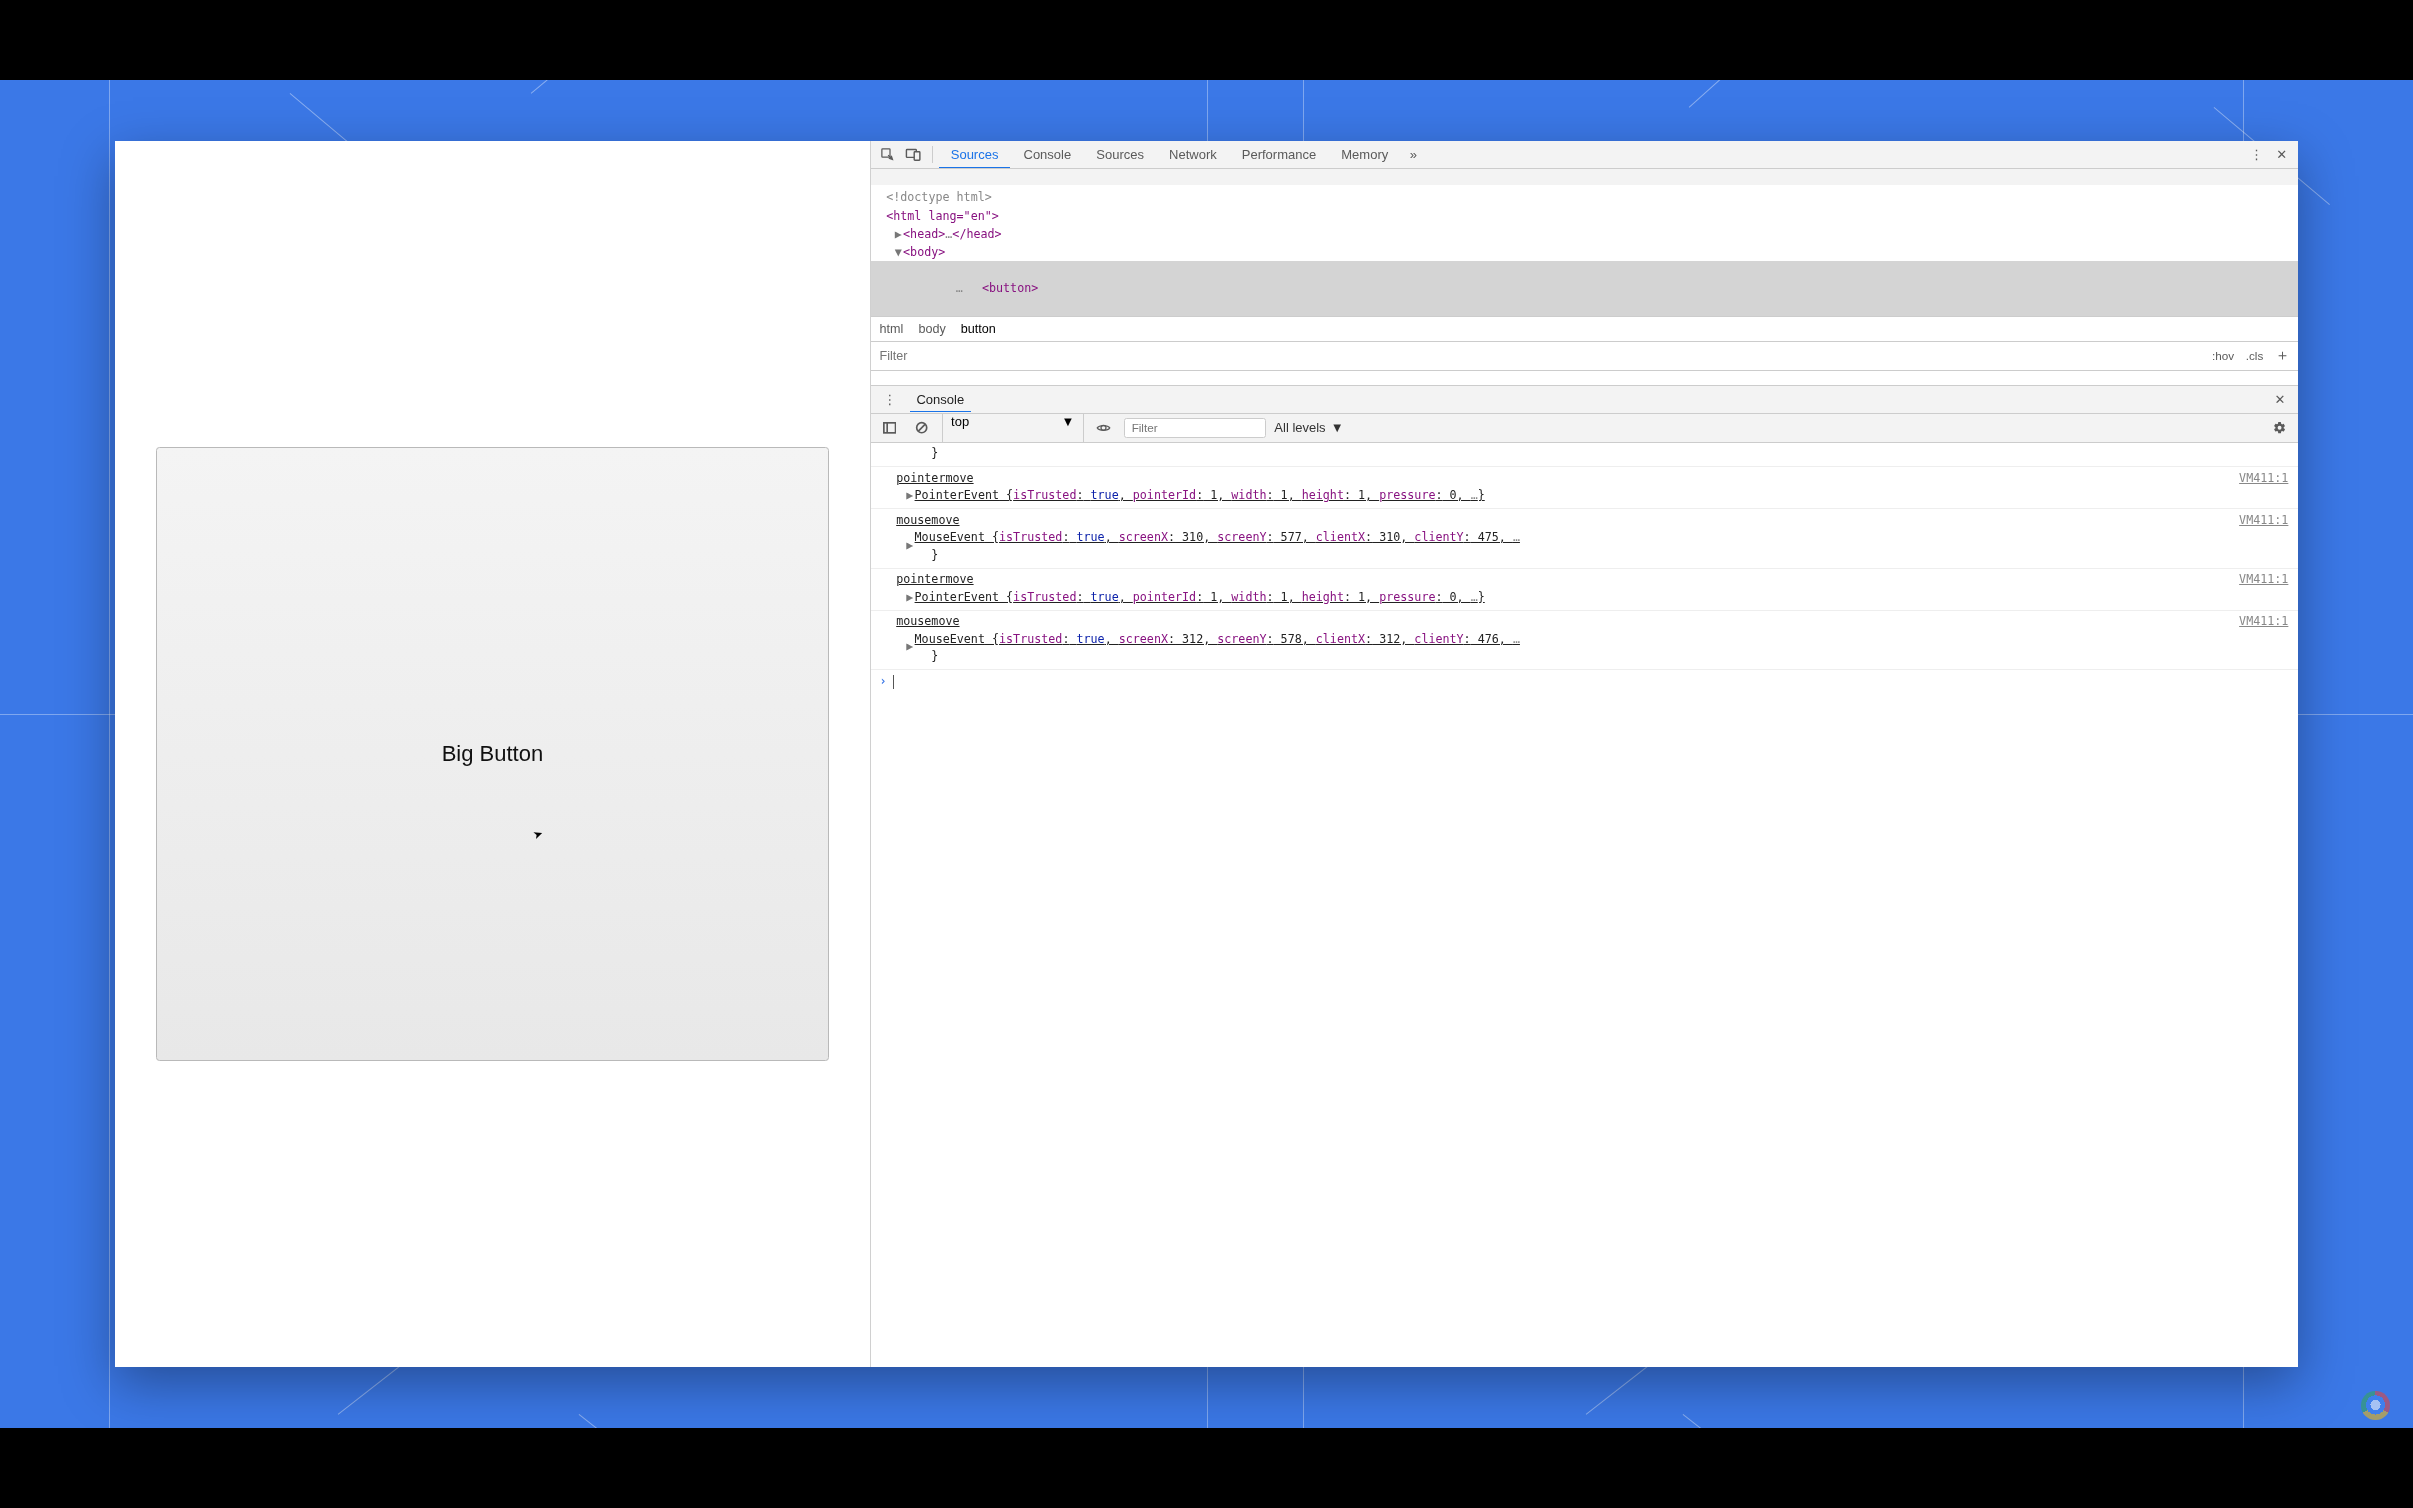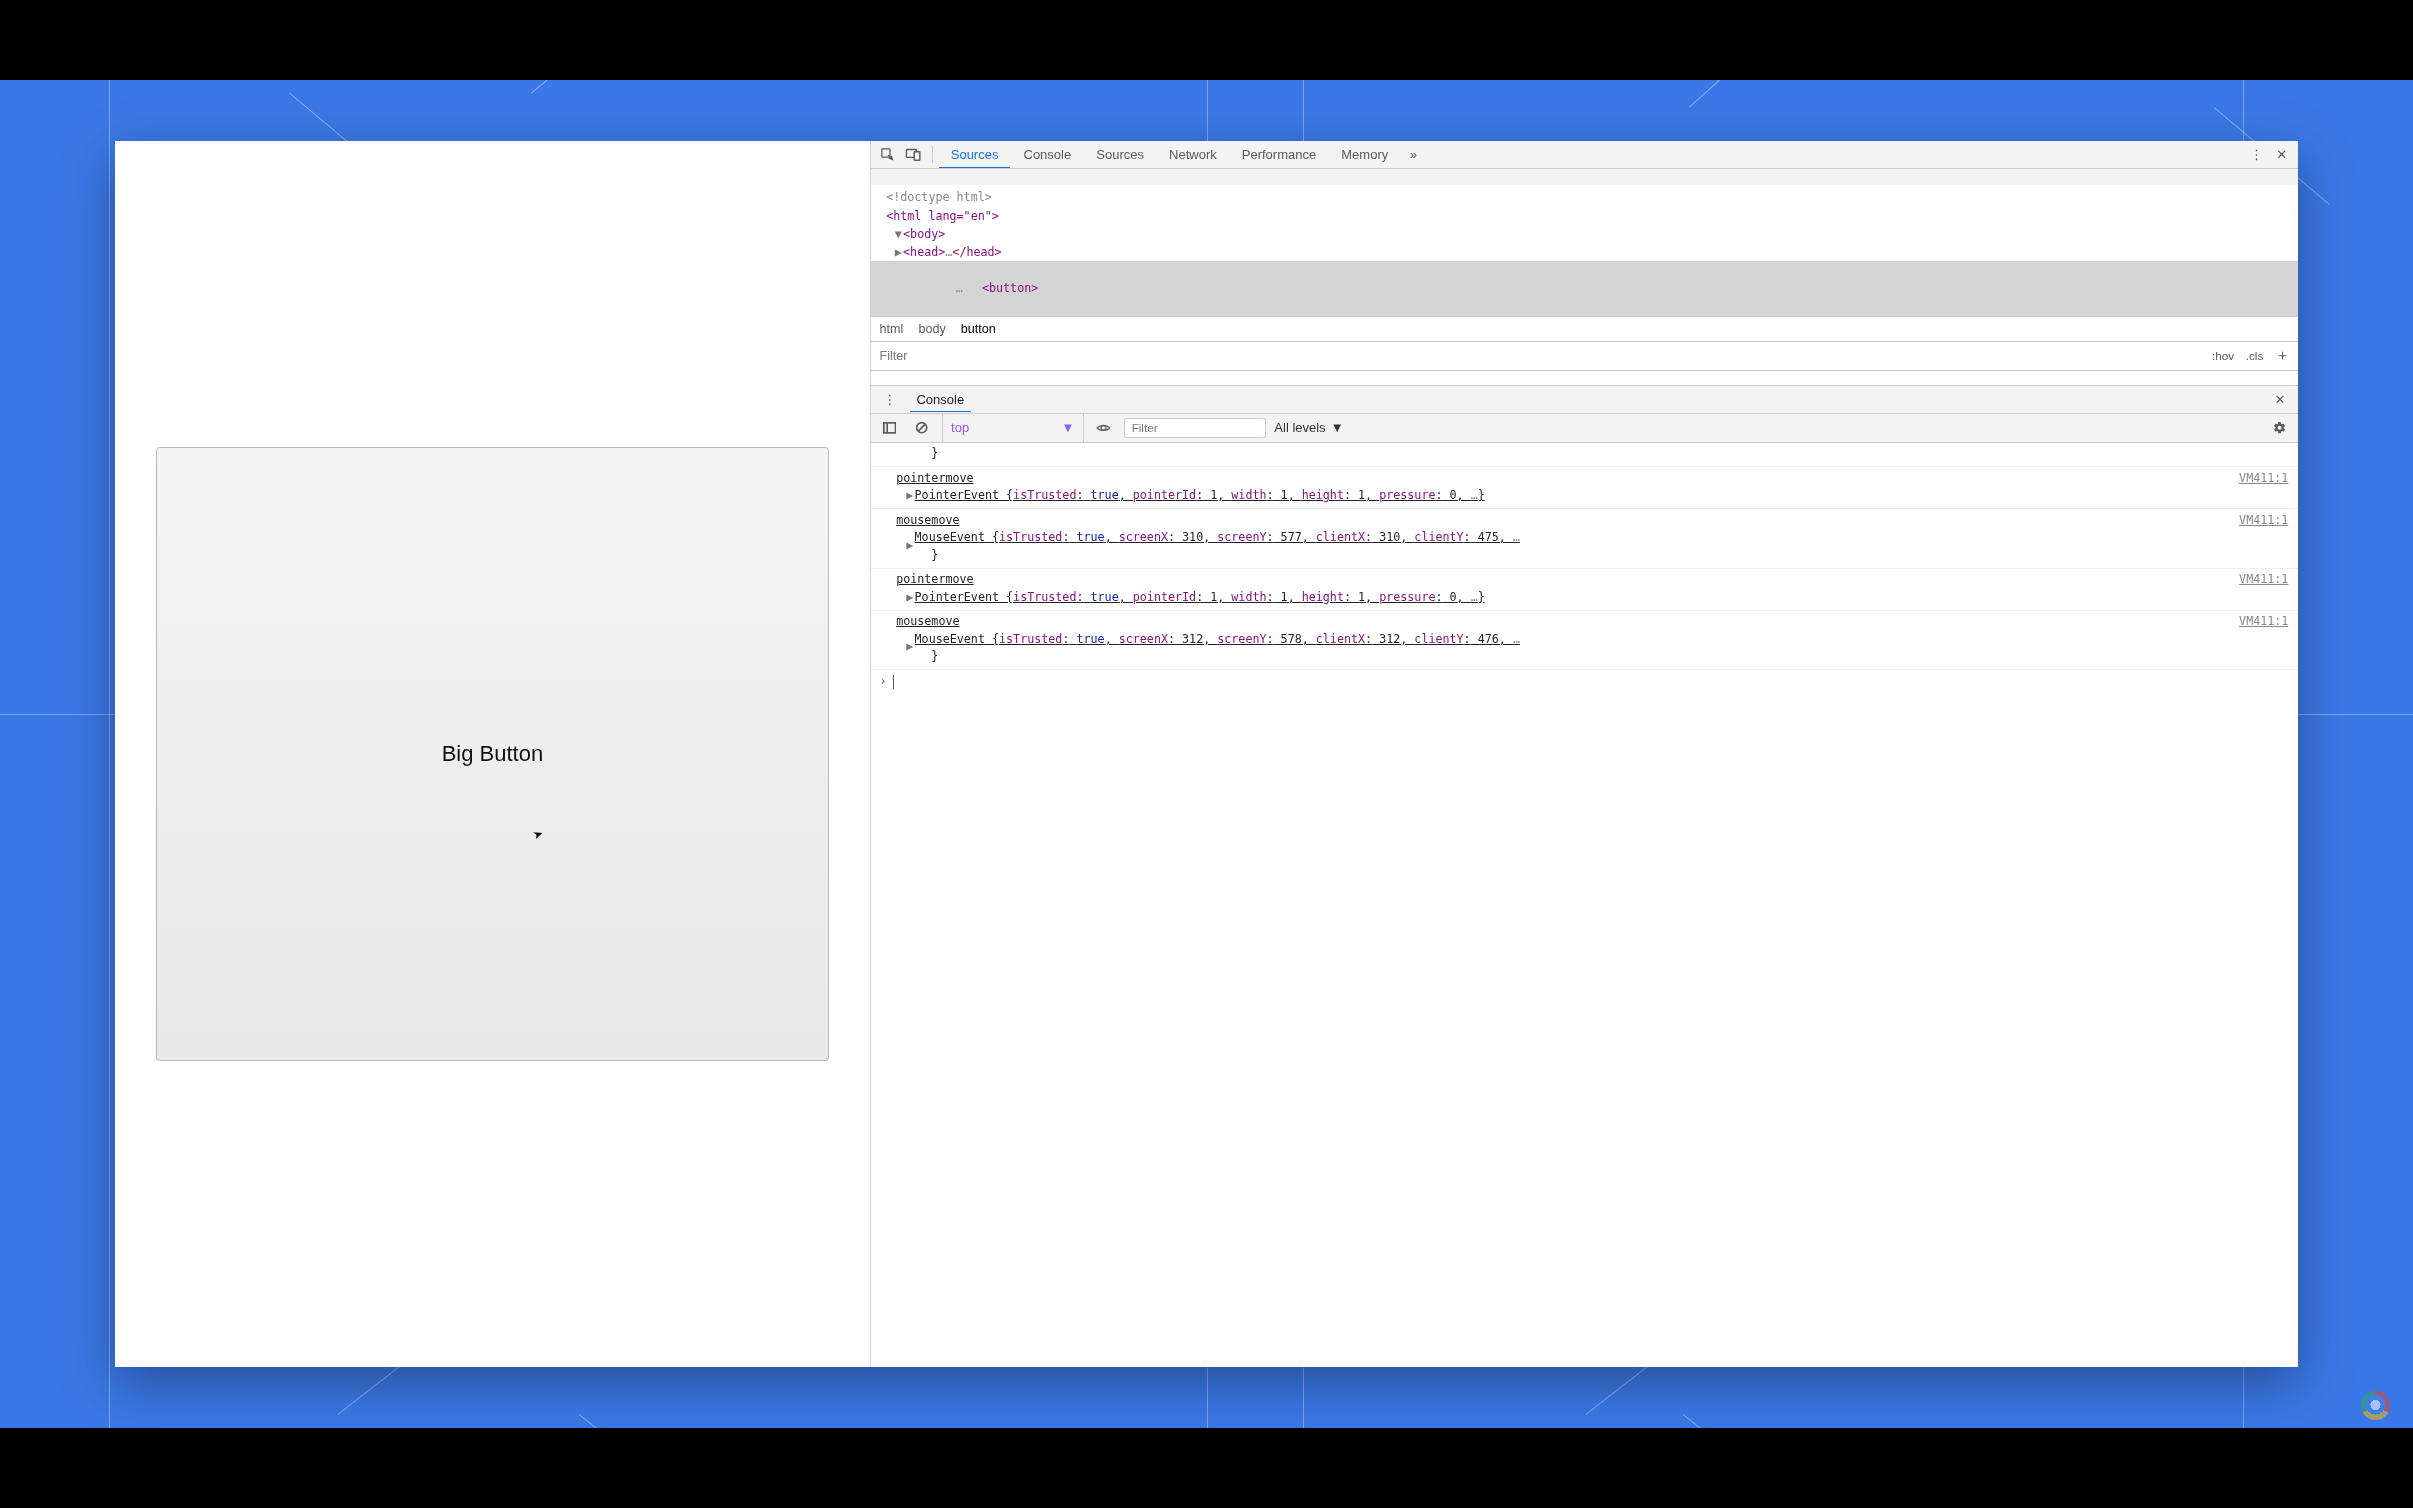--- a/index.html
+++ b/index.html
@@ -176,23 +176,23 @@
     padding:0 6.7px; gap:8.4px;
   }
   .console-tab { color:#222; border-bottom:1.7px solid #1a73e8; padding:5px 6.7px 4.2px; margin-bottom:-0.8px; }
 
   .console-toolbar {
     display:flex;align-items:center;
     height:28.5px;background:#f3f3f3;border-bottom:0.8px solid #ccc;
     padding:0 6.7px; gap:8.4px;
   }
   .ctx-select{
-    display:flex;align-items:center;gap:0;
+    display:flex;align-items:flex-start;gap:0;
     border-left:0.8px solid #ccc;border-right:0.8px solid #ccc;
-    padding:0 8.4px;height:100%;color:#8b5cf6;min-width:142px;justify-content:space-between;
+    padding:0 8.4px;height:100%;color:#000000;min-width:142px;justify-content:space-between;
   }
   .console-filter{
     background:#fff;border:0.8px solid #ccc;border-radius:2.5px;height:20px;
     padding:0 6.7px;font-size:11.7px;color:#777;outline:none;width:142px;
   }
   .levels{ color:#333; display:flex;align-items:center;gap:5px;}
 
   
   .console-body{
     flex:1;background:#fff;overflow:hidden;
@@ -280,22 +280,22 @@
         <div class="dt-tab">Memory</div>
         <div class="dt-icon-btn">»</div>
         <div class="spacer"></div>
         <div class="dt-icon-btn">⋮</div>
         <div class="dt-icon-btn">✕</div>
       </div>
 
       <div class="dom-tree">
         <div class="dom-line"><span class="t-gray">&lt;!doctype html&gt;</span></div>
         <div class="dom-line"><span class="t-tag">&lt;html lang="en"&gt;</span></div>
+        <div class="dom-line" style="padding-left:23.5px"><span class="dom-tri">▶</span><span class="t-tag">&lt;head&gt;</span><span class="t-gray">…</span><span class="t-tag">&lt;/head&gt;</span></div>
         <div class="dom-line" style="padding-left:23.5px"><span class="dom-tri">▼</span><span class="t-tag">&lt;body&gt;</span></div>
-        <div class="dom-line" style="padding-left:23.5px"><span class="dom-tri">▶</span><span class="t-tag">&lt;head&gt;</span><span class="t-gray">…</span><span class="t-tag">&lt;/head&gt;</span></div>
         <div class="dom-line dom-selected" style="padding-left:0">
           <span class="dom-ell" style="display:inline-block;width:32px;text-align:center">…</span><span style="display:inline-block;width:8.4px"></span><span class="t-tag">&lt;button&gt;</span>
         </div>
         <div class="dom-line dom-selected" style="padding-left:84px"><span class="t-text">Big Button</span></div>
 
       </div>
 
       <div class="breadcrumb">
         <span>html</span>
         <span>body</span>

